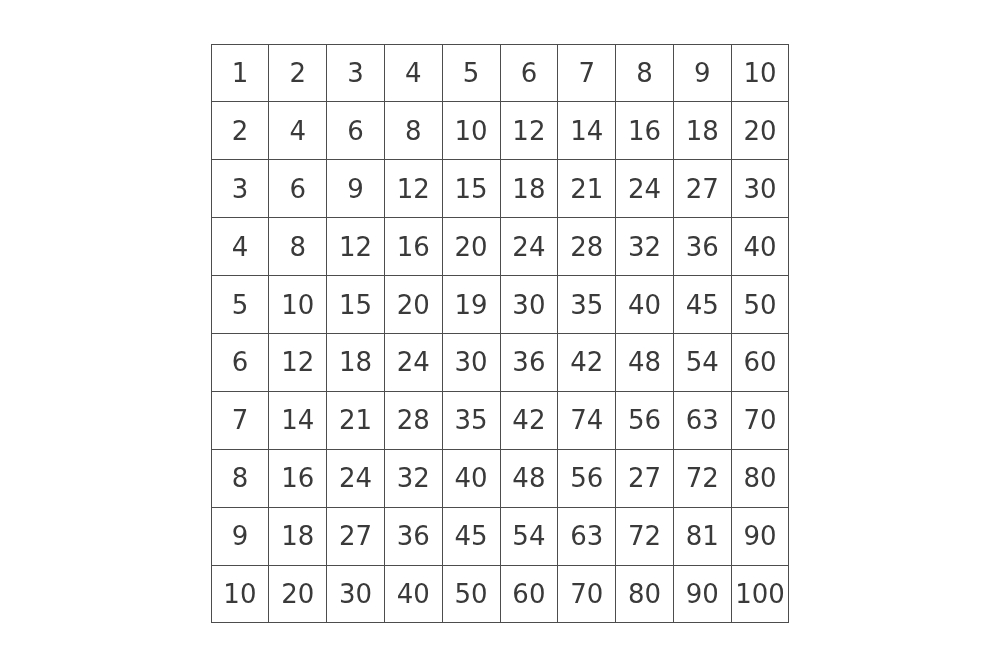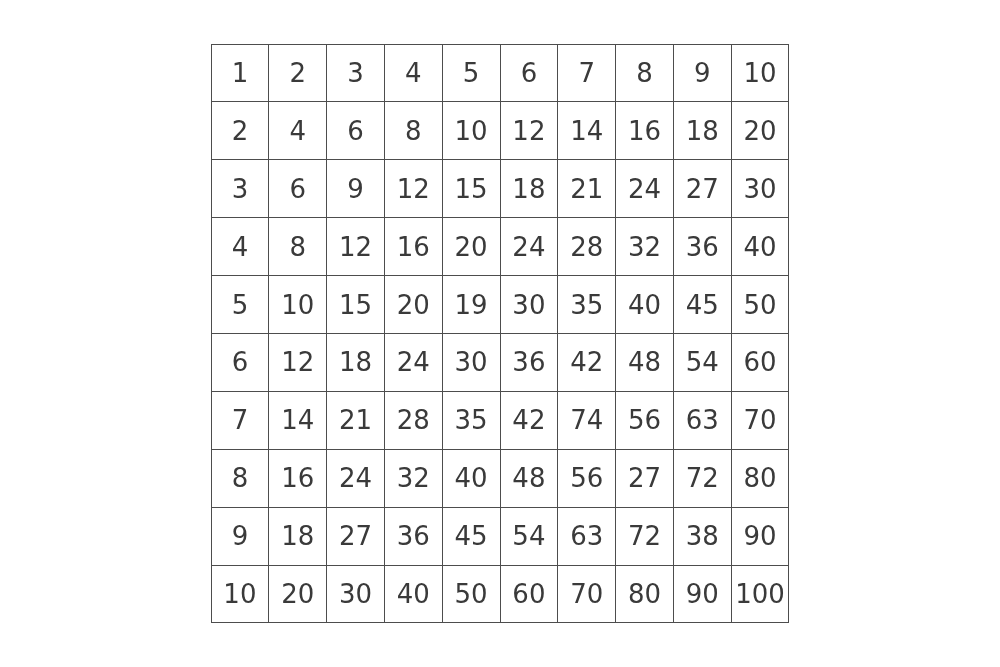--- a/index.html
+++ b/index.html
@@ -150,21 +150,21 @@
         </tr>
         <tr>
           <td>9</td>
           <td>18</td>
           <td>27</td>
           <td>36</td>
           <td>45</td>
           <td>54</td>
           <td>63</td>
           <td>72</td>
-          <td>38</td>
+          <td>81</td>
           <td>90</td>
         </tr>
         <tr>
           <td>10</td>
           <td>20</td>
           <td>30</td>
           <td>40</td>
           <td>50</td>
           <td>60</td>
           <td>70</td>

